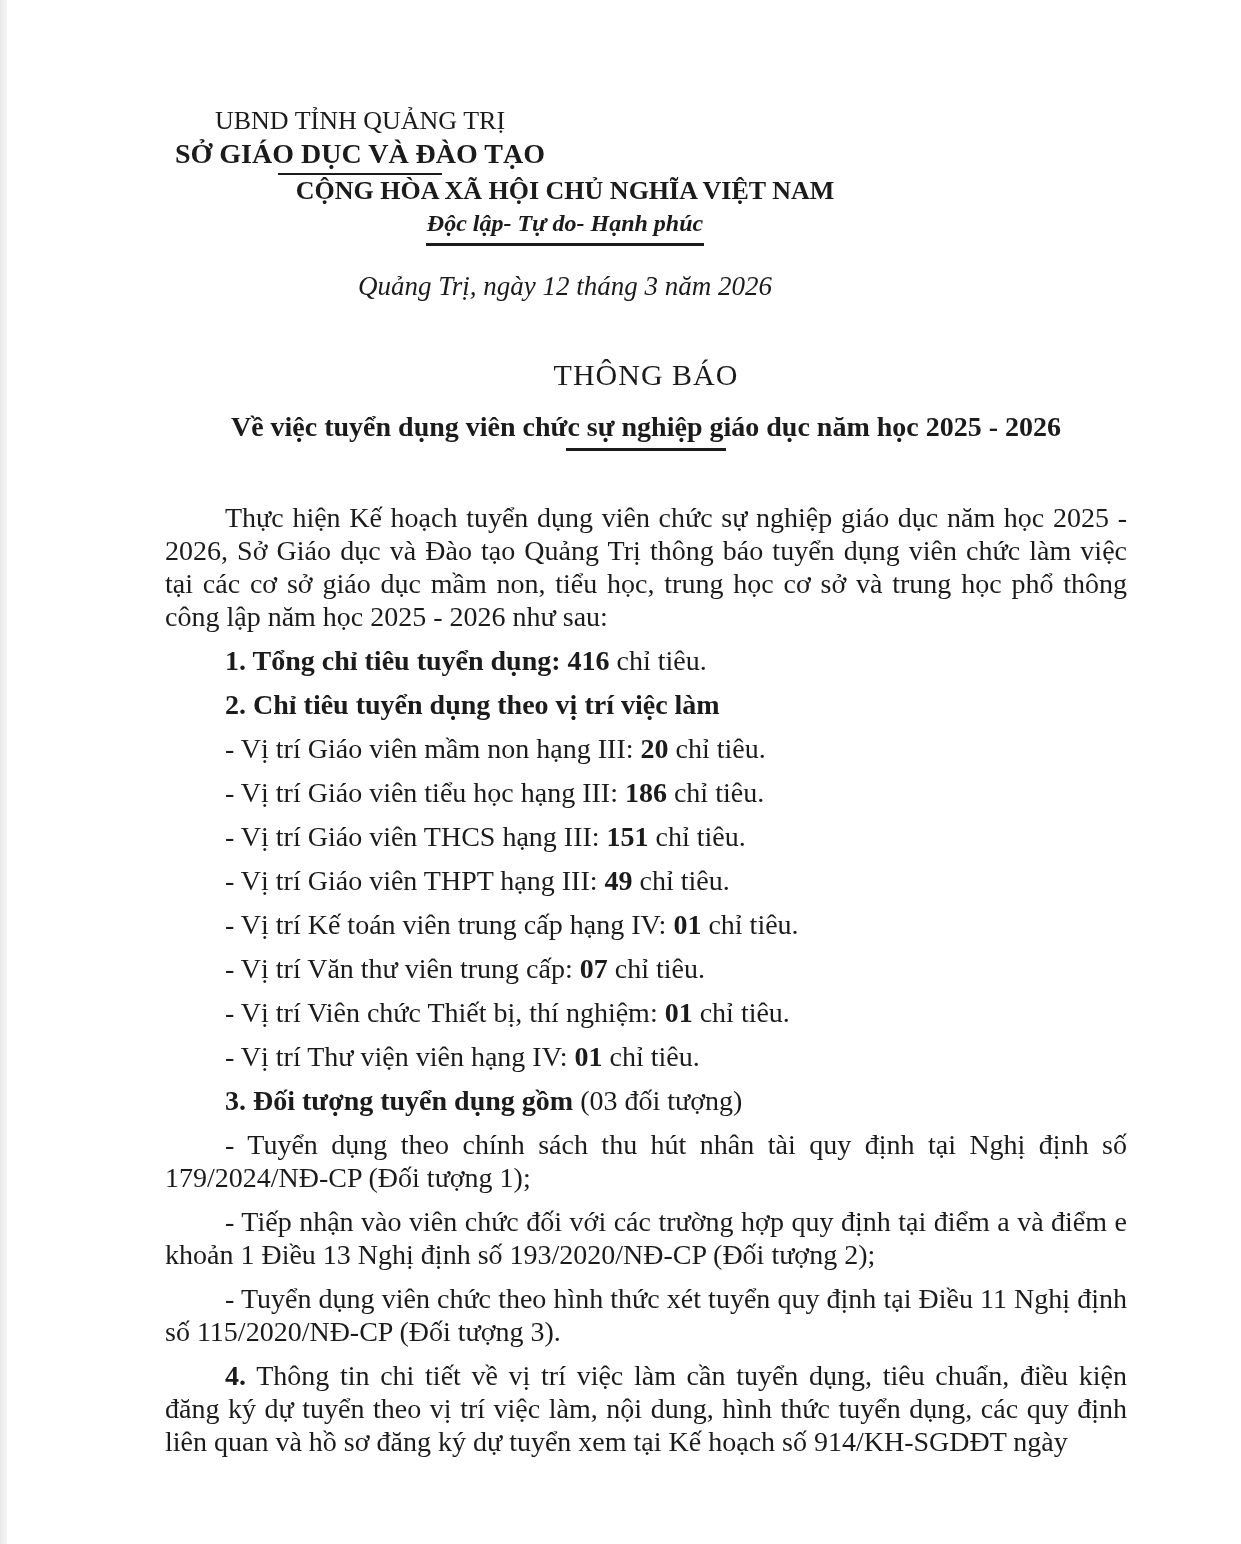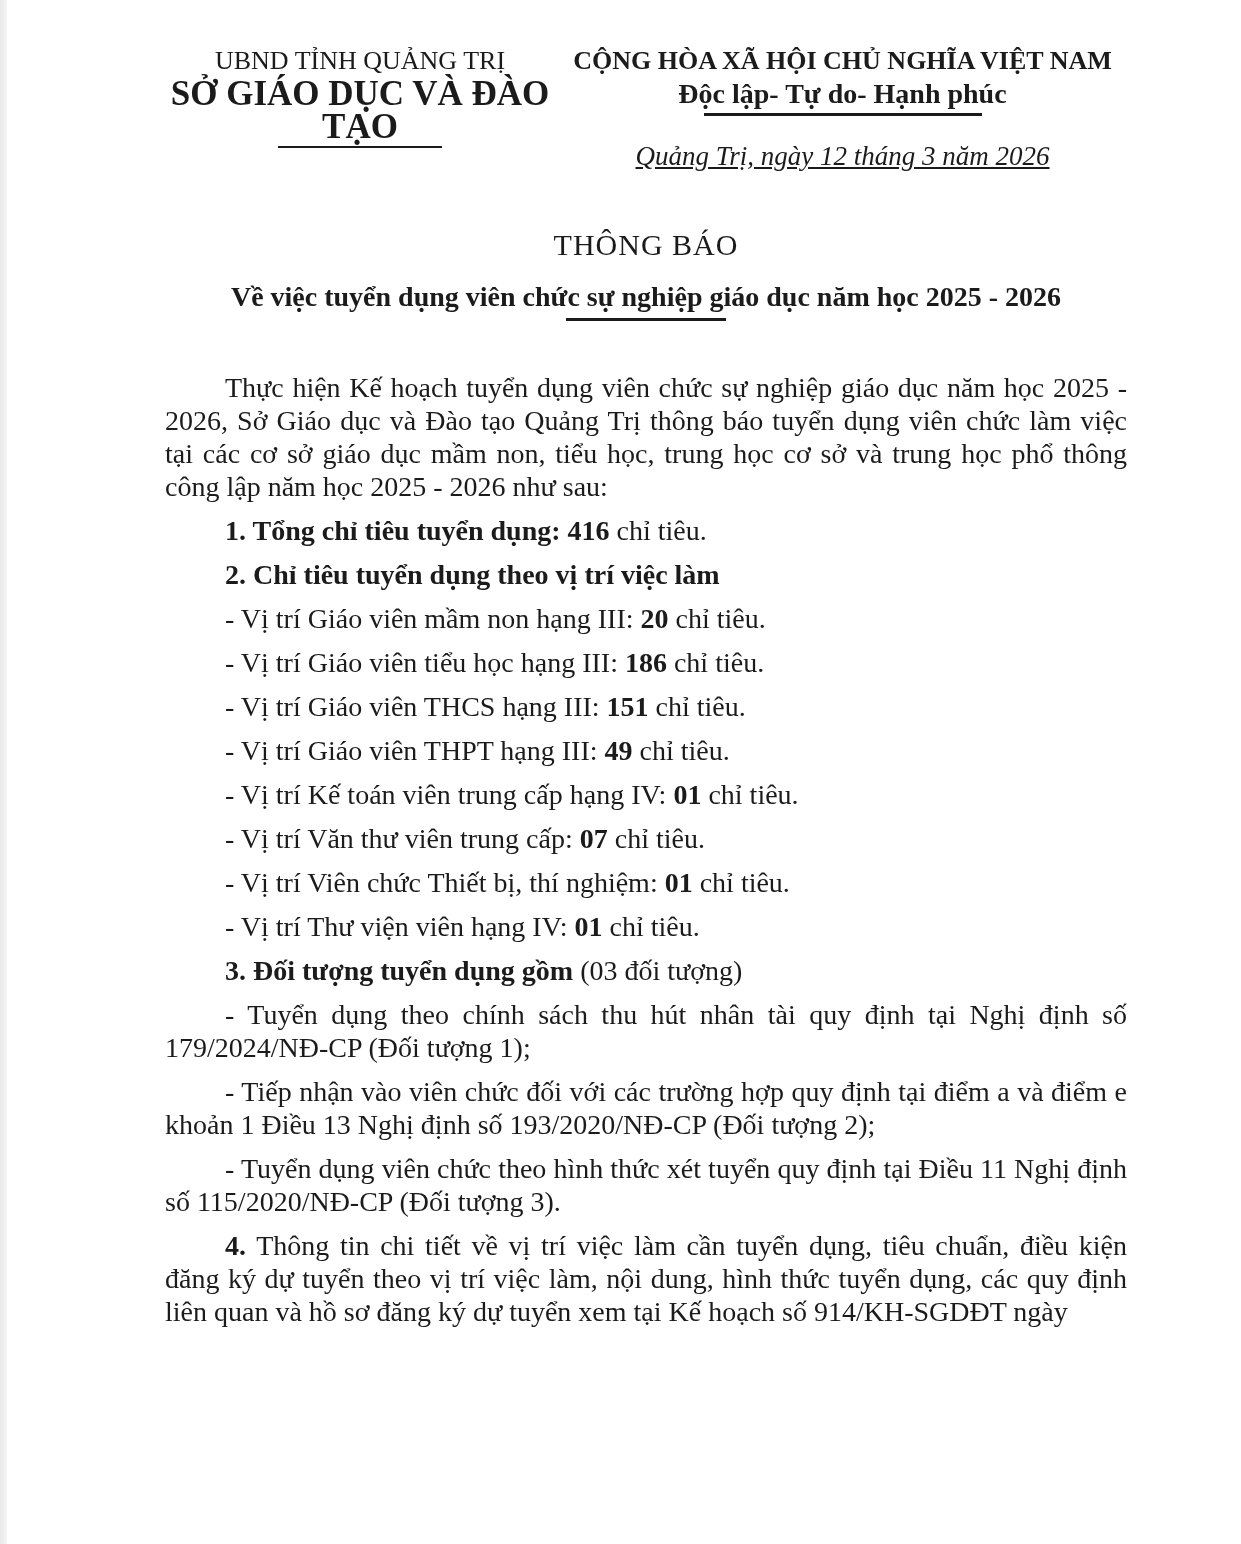--- a/index.html
+++ b/index.html
@@ -12,33 +12,33 @@
     font-family: "Liberation Serif", "DejaVu Serif", serif;
     position: relative;
     overflow: hidden;
   }
   .edge-strip {
     position: absolute;
     left: 0; top: 0;
     width: 7px; height: 100%;
     background: linear-gradient(to right, #e9e9e9, #f6f6f6);
   }
-  .header { display: flex; padding-top: 45px; }
+  .header { display: flex; padding-top: 105px; flex-direction: column; }
   .col-left  { width: 390px; margin-left: 165px; text-align: center; flex: none; }
   .col-right { flex: 1; margin-right: 111px; text-align: center; }
 
   .agency-parent { font-size: 26px;   line-height: 32px; }
-  .agency-name   { font-size: 35px; line-height: 33px; font-weight: bold; }
+  .agency-name   { font-size: 28px; line-height: 33px; font-weight: bold; }
   .rule-left  { width: 164px; height: 2px; background: #1b1b1b; margin: 3px auto 0; }
   .doc-number { font-size: 27px; line-height: 33px; margin-top: 28px; }
 
   .national-title { font-size: 26px; line-height: 32px; font-weight: bold; }
-  .motto          { font-size: 28px; line-height: 33px; font-weight: bold; }
+  .motto          { font-size: 24px; line-height: 33px; font-weight: bold; font-style: italic; }
   .rule-right { width: 278px; height: 3px; background: #1b1b1b; margin: 3px auto 0; }
-  .date-line  { font-size: 27px; line-height: 33px; font-style: italic; margin-top: 24px; text-decoration: underline; }
+  .date-line  { font-size: 27px; line-height: 33px; font-style: italic; margin-top: 24px; }
 
   .title-block { margin: 54px 114px 0 165px; text-align: center; }
   .doc-title    { font-size: 30px; line-height: 35px; font-weight: normal; letter-spacing: 1px; }
   .doc-subtitle { font-size: 28px; line-height: 33px; font-weight: bold; margin-top: 18px; }
   .rule-title { width: 160px; height: 3px; background: #1b1b1b; margin: 5px auto 0; }
 
   .content { margin: 50px 114px 0 165px; font-size: 28px; line-height: 33px; }
   .content p { margin: 0 0 11px 0; }
   p.para { text-align: justify; text-indent: 60px; font-family: Liberation Serif, serif; }
   p.item { text-indent: 60px; }

